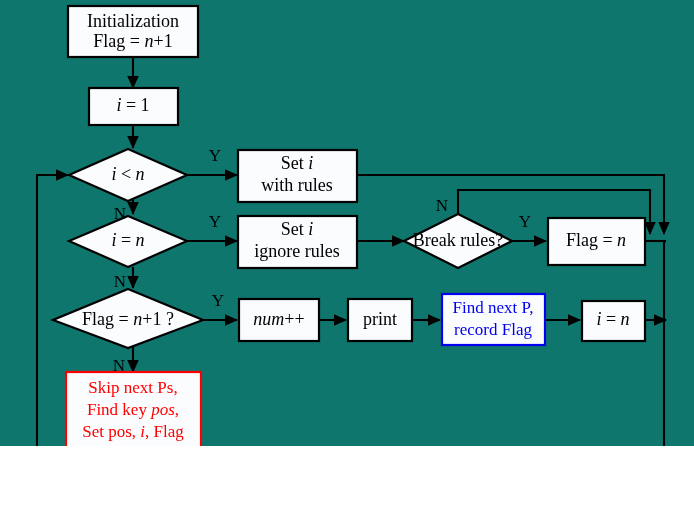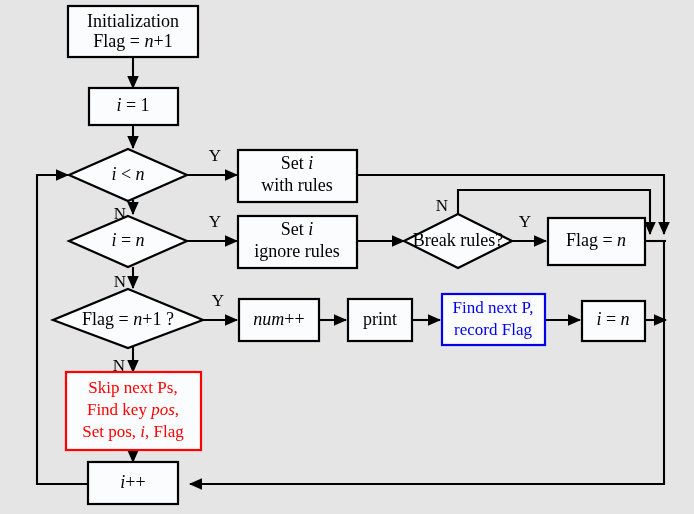--- a/index.html
+++ b/index.html
@@ -3,22 +3,22 @@
 <meta charset="utf-8">
 <style>
   html, body {
     margin: 0;
     padding: 0;
     background: #ffffff;
   }
   #root {
     position: relative;
     width: 694px;
-    height: 514px;
-    background: #e5e5e5;
+    height: 446px;
+    background: #0f766e;
     font-family: "Liberation Serif", "DejaVu Serif", serif;
     overflow: hidden;
   }
   svg#chart {
     position: absolute;
     left: 0;
     top: 0;
     width: 694px;
     height: 514px;
   }

